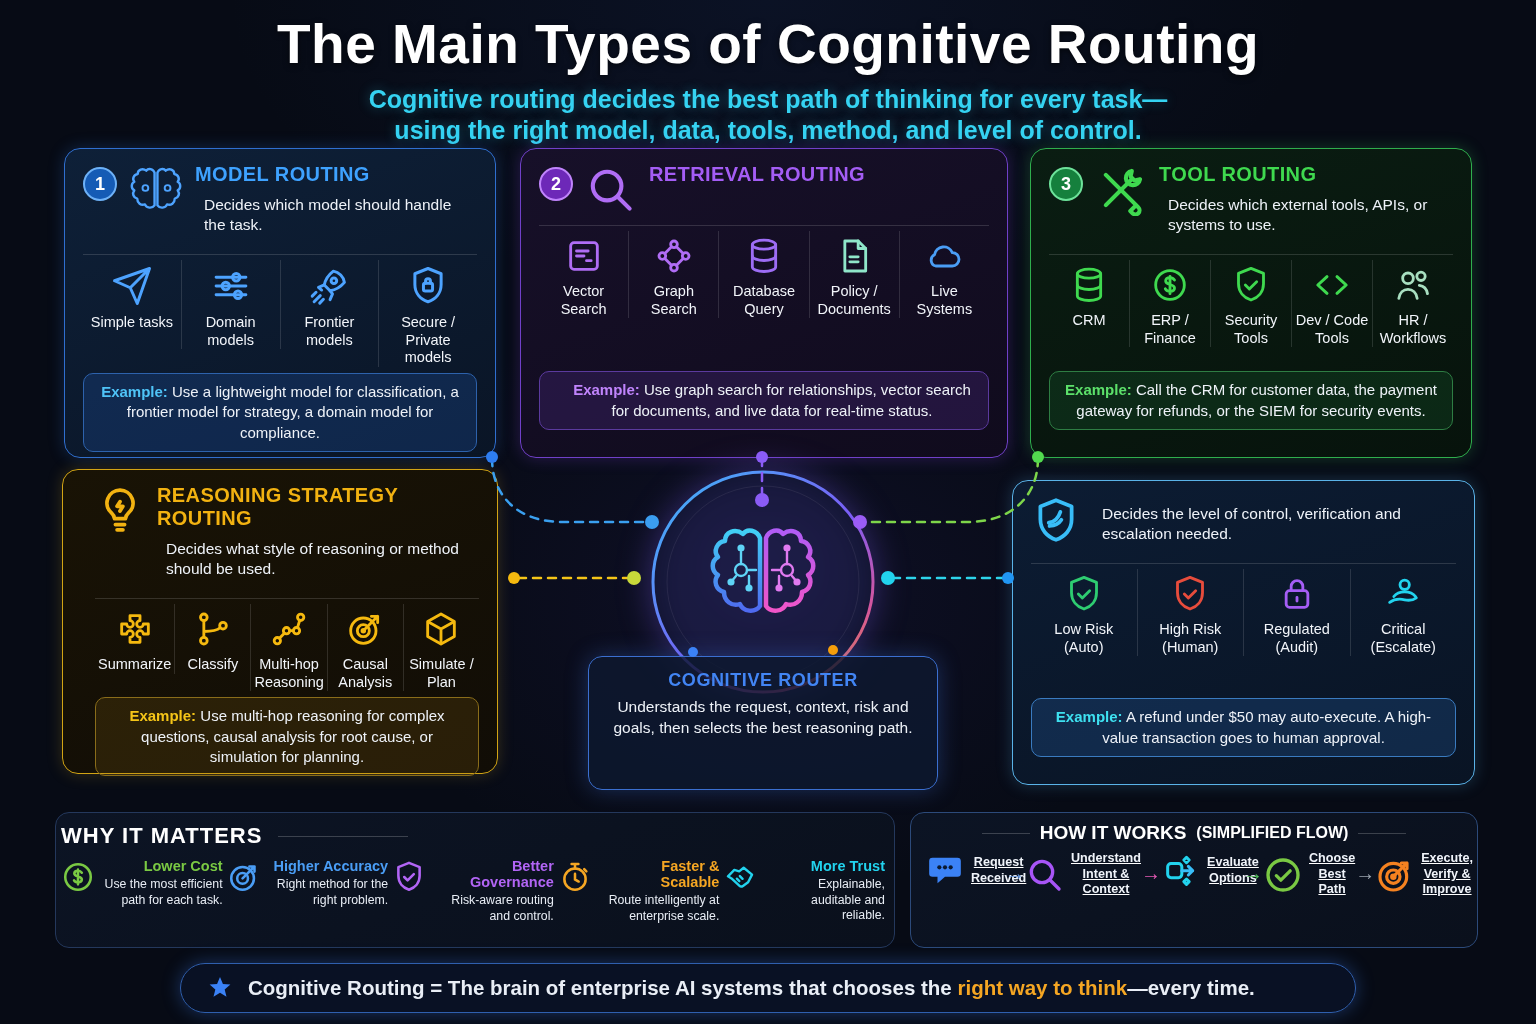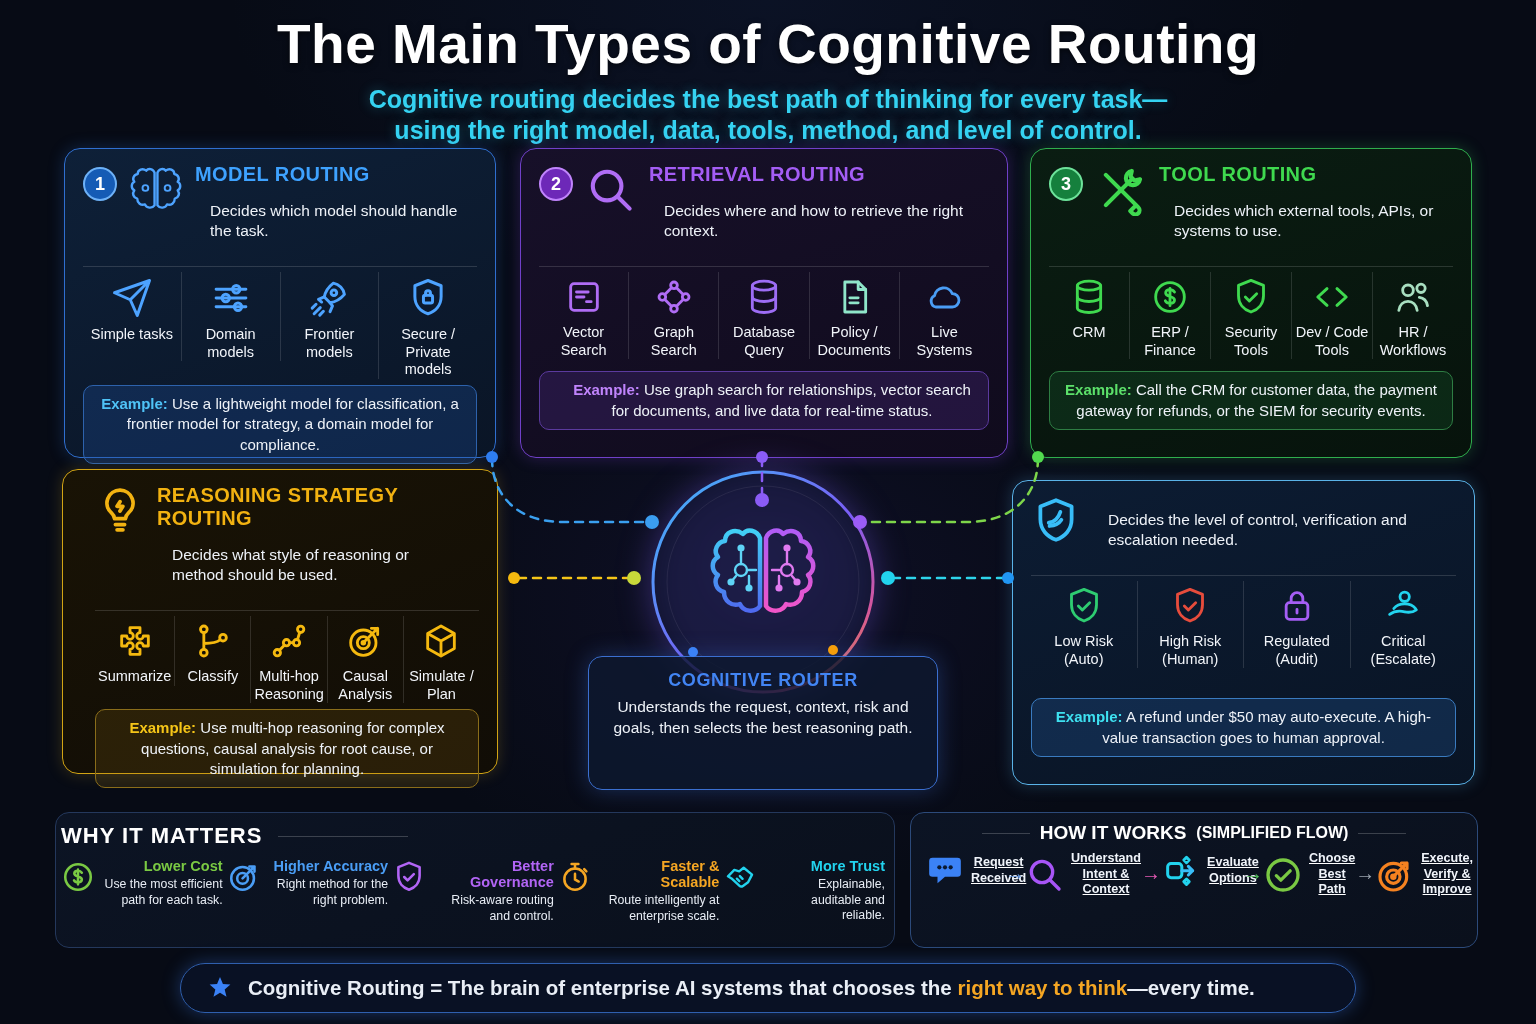--- a/index.html
+++ b/index.html
@@ -27,21 +27,21 @@
   .c5 { left:1012px;top:480px; width:463px; height:305px; background:linear-gradient(160deg,#0c1c33,#091424); border:1.5px solid #5ab3e8; box-shadow:0 0 16px rgba(80,170,230,.25); }
 
   .card-head { display:flex; gap:12px; align-items:flex-start; }
   .badge { width:34px; height:34px; border-radius:50%; display:flex; align-items:center; justify-content:center; font-weight:bold; font-size:18px; color:#fff; flex:none; margin-top:4px; }
   .b1 { background:#155bb5; border:2px solid #6db1f7; }
   .b2 { background:#6d28b8; border:2px solid #c084fc; }
   .b3 { background:#15803d; border:2px solid #6de29a; }
   .head-icon { flex:none; margin-top:1px; }
   .head-text h2 { margin:0 0 5px; font-size:20px; letter-spacing:.4px; }
   .t1 h2 { color:#3ea2ff; } .t2 h2 { color:#a45df5; } .t3 h2 { color:#3fd94f; } .t4 h2 { color:#f2b211; } .t5 h2 { color:#2e9ff2; }
-  .head-text p { margin:15px; font-size:15.5px; line-height:1.32; color:#eef2f8; }
+  .head-text p { margin:9px; font-size:15.5px; line-height:1.32; color:#eef2f8; }
 
   .hr { border-top:1px solid rgba(255,255,255,.14); margin:9px 0 5px; }
 
   .igrid { display:flex; flex:1; align-items:flex-start; }
   .iitem { flex:1; text-align:center; padding:5px 3px 0; display:flex; flex-direction:column; align-items:center; gap:7px; }
   .iitem + .iitem { border-left:1px solid rgba(255,255,255,.13); }
   .ilabel { font-size:14.5px; line-height:1.22; color:#f2f5fa; }
 
   .ex { border-radius:10px; padding:8px 12px; text-align:center; font-size:15px; line-height:1.36; color:#eef2f8; margin-top:6px; }
   .ex b { font-weight:bold; }
@@ -185,21 +185,20 @@
   <div class="card-head t2">
     <div class="badge b2">2</div>
     <span class="head-icon">
       <svg width="52" height="52" viewBox="0 0 24 24" fill="none" stroke="#b06df5" stroke-width="1.9" stroke-linecap="round">
           <circle cx="10.2" cy="10.2" r="6.6"></circle>
           <path d="M15.2 15.2L20.6 20.6"></path>
         </svg>
     </span>
     <div class="head-text">
       <h2>RETRIEVAL ROUTING</h2>
-      <p>Decides where and how to retrieve the right context.</p>
     </div>
   </div>
   <div class="hr"></div>
   <div class="igrid">
     <div class="iitem">
       <span>
           <svg width="40" height="40" viewBox="0 0 24 24" fill="none" stroke="#b06df5" stroke-width="1.7" stroke-linecap="round">
             <rect x="4" y="4" width="16" height="16" rx="2"></rect>
             <path d="M7.5 9h7M7.5 12h4.5M13.5 14.8h2.8"></path>
           </svg>

